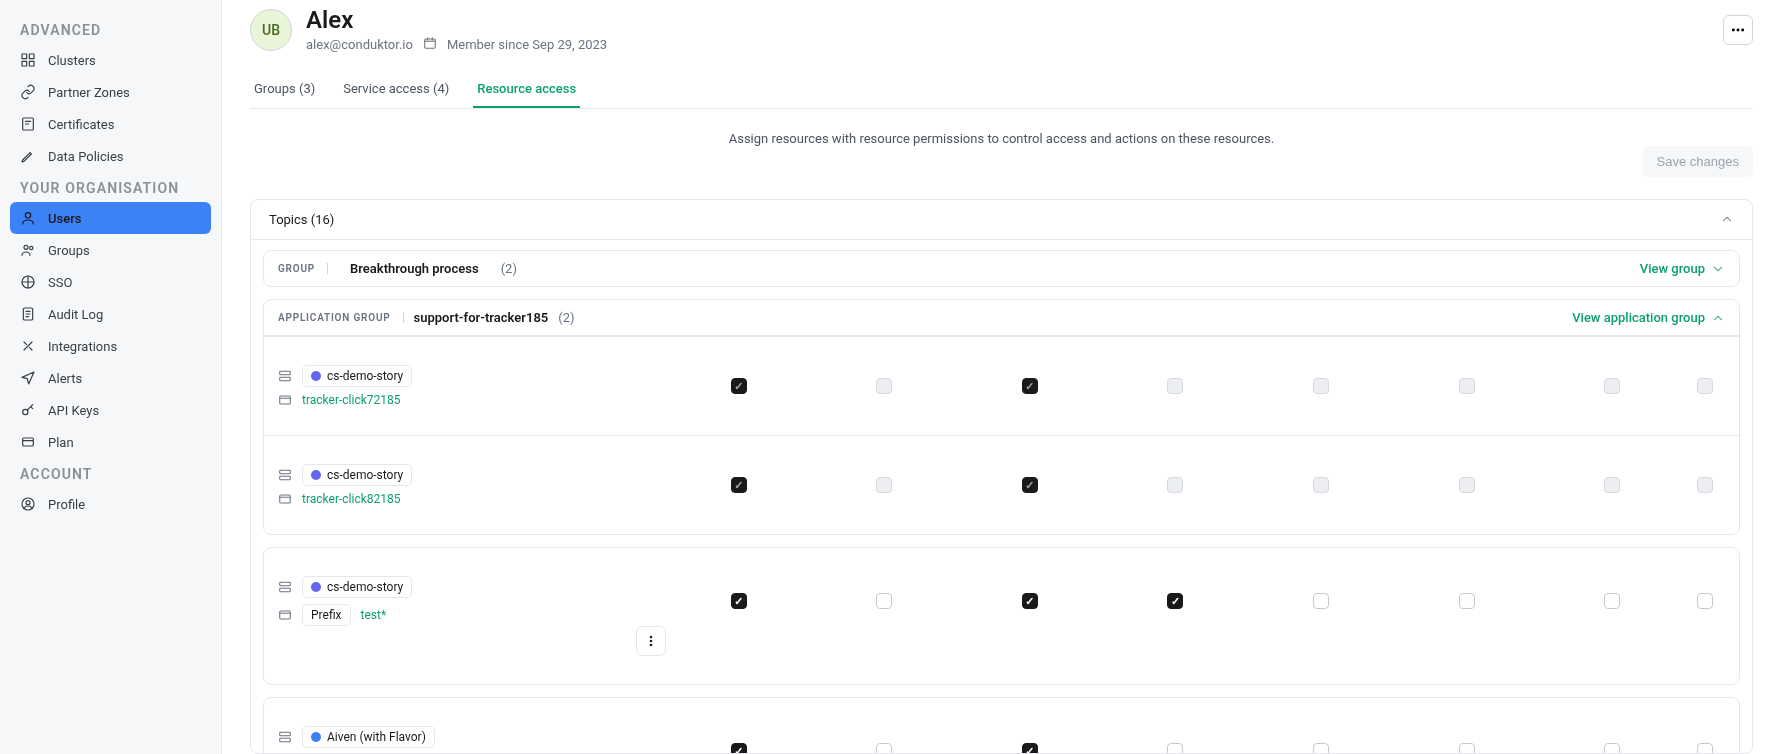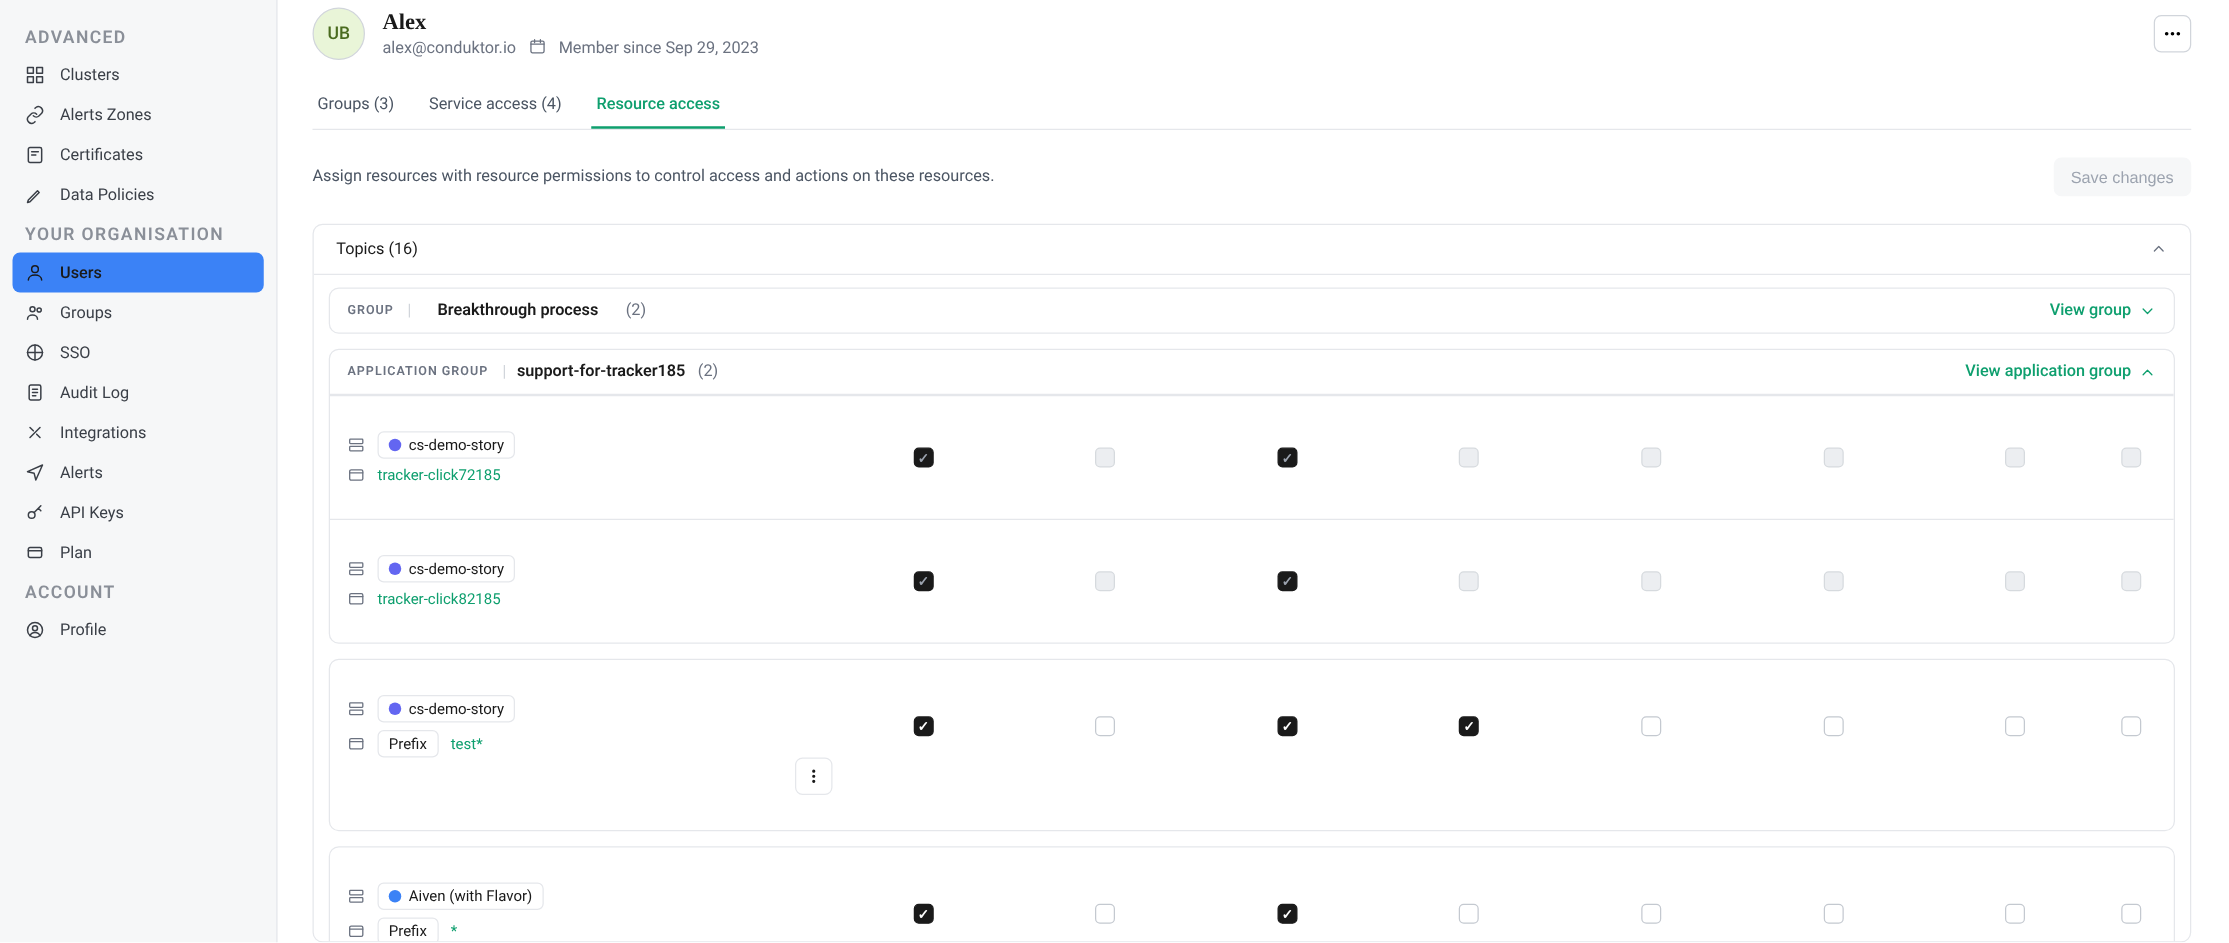--- a/index.html
+++ b/index.html
@@ -5,27 +5,27 @@
   * { box-sizing: border-box; margin: 0; padding: 0; }
   body { font-family: -apple-system, BlinkMacSystemFont, "Segoe UI", Roboto, sans-serif; font-size: 13px; color: #1a1a1a; background: #fff; display: flex; height: 754px; width: 1783px; overflow: hidden; }
   .sidebar { width: 222px; background: #f6f7f8; border-right: 1px solid #e5e7eb; padding: 14px 10px; overflow-y: auto; }
   .side-head { font-size: 14px; font-weight: 600; letter-spacing: 0.08em; color: #8a8f98; padding: 8px 10px 6px; }
   .side-item { display: flex; align-items: center; gap: 12px; padding: 8px 10px; border-radius: 6px; color: #3a3f47; cursor: pointer; }
   .side-item.active { background: #3b82f6; color: #1a1a1a; font-weight: 500; }
   .side-item svg { width: 16px; height: 16px; flex-shrink: 0; }
   .main { flex: 1; display: flex; flex-direction: column; padding: 0 0 0 28px; overflow: hidden; }
   .header { display: flex; align-items: center; gap: 14px; padding-top: 6px; }
   .avatar { width: 42px; height: 42px; border-radius: 50%; border: 1px solid #d1d5db; background: #e9f5d8; display: flex; align-items: center; justify-content: center; font-weight: 500; color: #4a6b1f; font-size: 14px; }
-  .name { font-size: 18px; font-weight: 600; font-family: Liberation Serif, serif; }
+  .name { font-size: 24px; font-weight: 600; }
   .sub { color: #6b7280; font-size: 13px; display: flex; gap: 10px; align-items: center; margin-top: 2px; }
   .dots-btn { margin-left: auto; margin-right: 30px; width: 30px; height: 30px; border: 1px solid #d1d5db; border-radius: 6px; background: #fff; display: flex; align-items: center; justify-content: center; cursor: pointer; }
   .tabs { display: flex; gap: 20px; border-bottom: 1px solid #e5e7eb; margin-top: 18px; margin-right: 30px; }
   .tab { padding: 10px 4px; color: #4b5563; cursor: pointer; border-bottom: 2px solid transparent; }
   .tab.active { color: #0e9f6e; border-bottom-color: #0e9f6e; font-weight: 500; }
-  .descrow { display: flex; align-items: center; margin: 22px 30px 22px 0; }
+  .descrow { display: flex; align-items: center; margin: 22px 30px 22px 0; flex-direction: column; }
   .desc { color: #4b5563; }
   .save-btn { margin-left: auto; background: #f6f7f8; color: #9ca3af; border: none; border-radius: 6px; padding: 8px 14px; font-size: 13px; cursor: not-allowed; }
   .panel { border: 1px solid #e5e7eb; border-radius: 8px; margin-right: 30px; overflow: hidden; }
   .panel-head { display: flex; align-items: flex-start; padding: 12px 18px; border-bottom: 1px solid #e5e7eb; }
   .colhead { display: grid; grid-template-columns: 400px repeat(7, 1fr); align-items: center; padding: 10px 18px; border-bottom: 1px solid #e5e7eb; color: #4b5563; font-size: 13px; }
   .colhead > div:not(:first-child) { text-align: center; }
   .rows { padding: 10px 12px 12px; display: flex; flex-direction: column; gap: 12px; }
   .group-row { border: 1px solid #e5e7eb; border-radius: 8px; padding: 10px 14px; display: flex; align-items: center; gap: 22px; }
   .badge { font-size: 10px; font-weight: 600; letter-spacing: 0.08em; color: #6b7280; padding-right: 12px; border-right: 1px solid #d1d5db; }
   .gname { font-weight: 600; color: #1a1a1a; }
@@ -66,21 +66,21 @@
         <rect x="3" y="14" width="7" height="7"></rect>
         <rect x="14" y="14" width="7" height="7"></rect>
       </svg>
       <span>Clusters</span>
     </div>
     <div class="side-item">
       <svg viewBox="0 0 24 24">
         <path d="M10 13a5 5 0 0 0 7 0l3-3a5 5 0 0 0-7-7l-1 1"></path>
         <path d="M14 11a5 5 0 0 0-7 0l-3 3a5 5 0 0 0 7 7l1-1"></path>
       </svg>
-      <span>Alerts Zones</span>
+      <span>Partner Zones</span>
     </div>
     <div class="side-item">
       <svg viewBox="0 0 24 24">
         <rect x="4" y="3" width="16" height="18" rx="2"></rect>
         <path d="M8 8h8M8 12h5"></path>
       </svg>
       <span>Certificates</span>
     </div>
     <div class="side-item">
       <svg viewBox="0 0 24 24">

